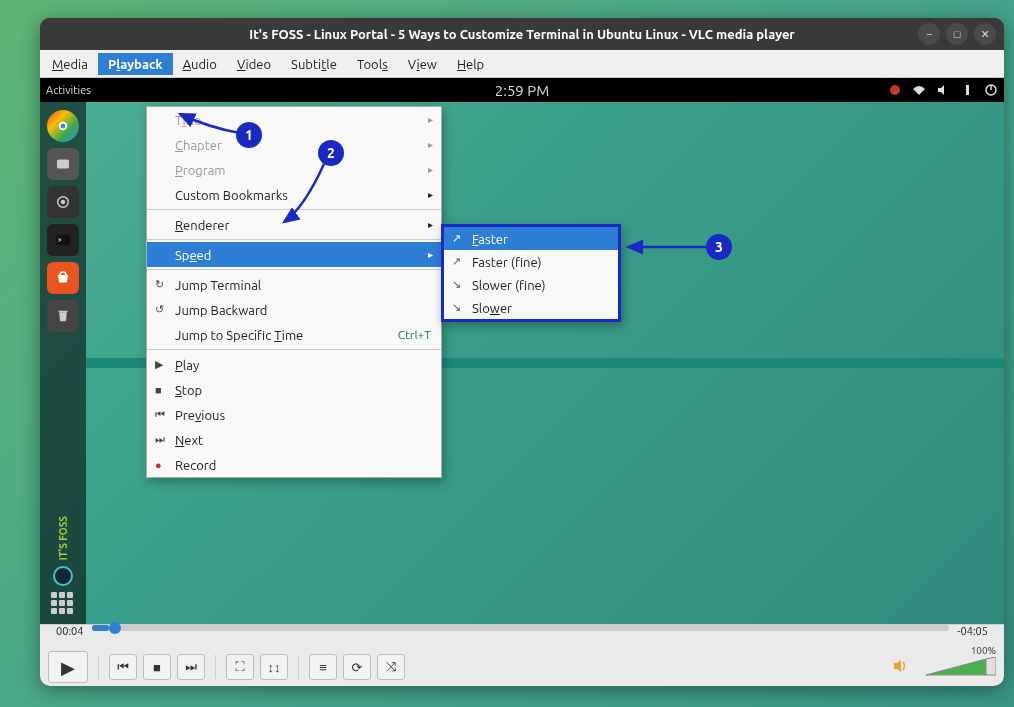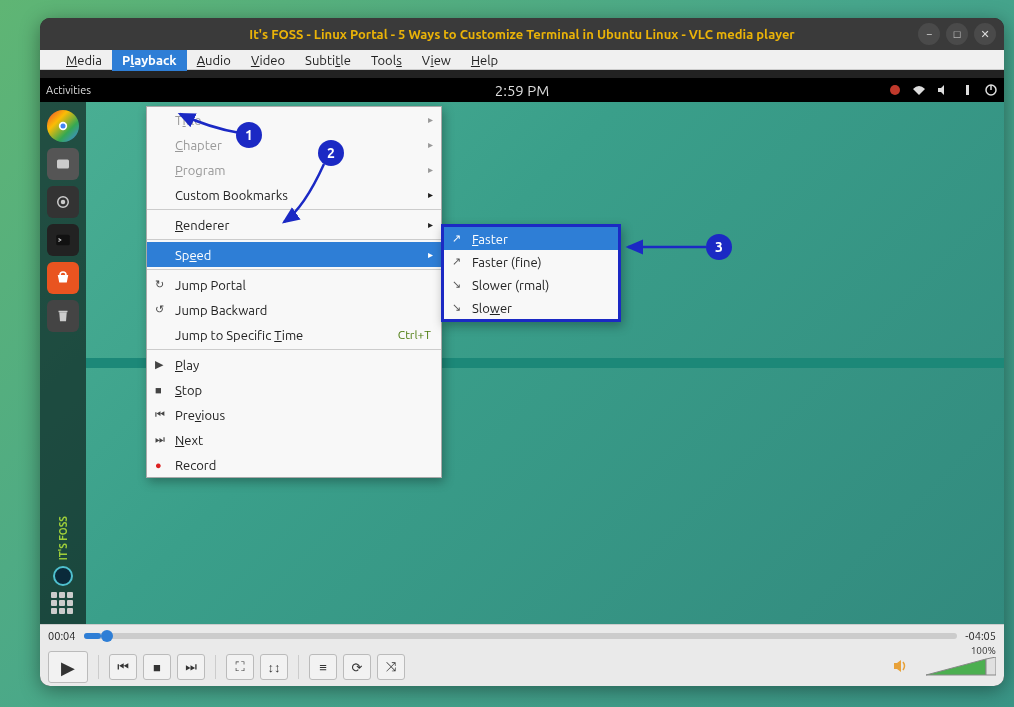--- a/index.html
+++ b/index.html
@@ -1,25 +1,25 @@
 <!DOCTYPE html>
 <html><head>
 <meta charset="utf-8">
 <style>
 * { margin: 0; padding: 0; box-sizing: border-box; font-family: -apple-system, "Segoe UI", Ubuntu, sans-serif; }
 body { background: linear-gradient(135deg, #5fb574 0%, #47a68c 50%, #3a9586 100%); width: 1014px; height: 707px; position: relative; overflow: hidden; }
 
 .window { position: absolute; left: 40px; top: 18px; width: 964px; height: 668px; background: #222; border-radius: 10px; box-shadow: 0 4px 20px rgba(0,0,0,0.4); overflow: hidden; }
 
 .titlebar { height: 32px; background: #3a3a3a; display: flex; align-items: center; justify-content: center; position: relative; }
-.titlebar-text { color: #eab308; font-size: 13px; font-weight: bold; }
+.titlebar-text { color: #ffffff; font-size: 13px; font-weight: bold; }
 .titlebar-controls { position: absolute; right: 8px; display: flex; gap: 6px; }
 .titlebar-btn { width: 22px; height: 22px; border-radius: 50%; background: #4a4a4a; color: #ddd; display: flex; align-items: center; justify-content: center; font-size: 11px; cursor: pointer; }
 
-.menubar { height: 20px; background: #f0f0f0; display: flex; align-items: center; padding: 0 16px; border-bottom: 1px solid #ccc; }
+.menubar { height: 28px; background: #f0f0f0; display: flex; align-items: center; padding: 0 2px; border-bottom: 1px solid #ccc; }
 .menu-item { padding: 4px 10px; font-size: 13px; color: #222; cursor: pointer; }
 .menu-item.active { background: #2e7ed6; color: #fff; font-weight: bold; }
 .menu-item u { text-decoration: underline; }
 
 .video-area { position: absolute; top: 60px; left: 0; right: 0; bottom: 62px; background: linear-gradient(135deg, #4bb094 0%, #3a9f8a 40%, #328a7e 100%); overflow: hidden; }
 
 .topbar { height: 24px; background: #000; display: flex; align-items: center; color: #ddd; font-size: 11px; padding: 0 6px; justify-content: space-between; gap: 22px; }
 .topbar-center { position: absolute; left: 50%; transform: translateX(-50%); font-size: 15px; color: #ddd; }
 .topbar-right { display: flex; gap: 10px; align-items: center; }
 .topbar-icon { width: 14px; height: 14px; display: inline-flex; align-items: center; justify-content: center; }
@@ -38,36 +38,36 @@
 .dock-apps { width: 24px; height: 24px; display: grid; grid-template-columns: repeat(3,6px); grid-template-rows: repeat(3,6px); gap: 2px; }
 .dock-apps span { background: #ccc; border-radius: 1px; }
 
 .terminal-stripe { position: absolute; left: 46px; top: 280px; width: calc(100% - 46px); height: 10px; background: #1c8878; }
 
 .dropdown { position: absolute; left: 106px; top: 88px; width: 296px; background: #f8f8f8; border: 1px solid #aaa; box-shadow: 2px 4px 10px rgba(0,0,0,0.3); z-index: 20; }
 .dd-item { height: 25px; display: flex; align-items: center; padding: 0 10px 0 28px; font-size: 13px; color: #222; position: relative; cursor: pointer; }
 .dd-item.disabled { color: #999; }
 .dd-item.selected { background: #2e7ed6; color: #fff; }
 .dd-item .arrow { position: absolute; right: 8px; font-size: 10px; }
-.dd-item .shortcut { position: absolute; right: 10px; font-size: 12px; color: #4d7c0f; }
+.dd-item .shortcut { position: absolute; right: 10px; font-size: 12px; color: #0f766e; }
 .dd-item .icon { position: absolute; left: 8px; font-size: 11px; color: #444; }
 .dd-item.selected .arrow, .dd-item.selected .icon { color: #fff; }
 .dd-sep { height: 1px; background: #ccc; margin: 2px 0; }
 
 .submenu { position: absolute; left: 401px; top: 206px; width: 180px; background: #f8f8f8; border: 3px solid #1b29c4; box-shadow: 2px 4px 10px rgba(0,0,0,0.3); z-index: 25; }
 .sub-item { height: 23px; display: flex; align-items: center; padding: 0 10px 0 28px; font-size: 13px; color: #222; position: relative; cursor: pointer; }
 .sub-item.selected { background: #2e7ed6; color: #fff; }
 .sub-item .icon { position: absolute; left: 8px; font-size: 11px; color: #555; }
 .sub-item.selected .icon { color: #fff; }
 
 .callout { position: absolute; width: 26px; height: 26px; border-radius: 50%; background: #1b29c4; color: #fff; font-weight: bold; font-size: 14px; display: flex; align-items: center; justify-content: center; z-index: 30; }
 .arrow-line { position: absolute; z-index: 28; }
 
 .bottom-bar { position: absolute; left: 0; right: 0; bottom: 0; height: 62px; background: #eaeaea; border-top: 1px solid #ccc; }
-.time-row { display: flex; align-items: center; height: 22px; padding: 0 8px; gap: 8px; font-size: 11px; color: #222; }
+.time-row { display: flex; align-items: flex-start; height: 22px; padding: 0 16px; gap: 8px; font-size: 11px; color: #222; }
 .seek { flex: 1; height: 6px; background: #ccc; border-radius: 3px; position: relative; }
 .seek-prog { position: absolute; left: 0; width: 2%; height: 100%; background: #2e7ed6; border-radius: 3px; }
 .seek-thumb { position: absolute; left: 2%; top: -3px; width: 12px; height: 12px; background: #2e7ed6; border-radius: 50%; }
 .controls-row { display: flex; align-items: center; height: 40px; padding: 0 8px; gap: 6px; }
 .ctrl-btn { width: 28px; height: 26px; border: 1px solid #bbb; background: #f2f2f2; border-radius: 3px; display: flex; align-items: center; justify-content: center; font-size: 13px; color: #333; cursor: pointer; }
 .ctrl-btn.play { width: 40px; height: 32px; font-size: 18px; }
 .ctrl-sep { width: 1px; height: 24px; background: #ccc; margin: 0 4px; }
 .vol-area { margin-left: auto; display: flex; align-items: center; gap: 16px; }
 .vol-tri { width: 70px; height: 20px; position: relative; }
 .vol-tri svg { width: 100%; height: 100%; }
@@ -210,21 +210,21 @@
         <span class="arrow">▸</span>
       </div>
     <div class="dd-sep"></div>
     <div class="dd-item selected">
         <span>Sp<u>e</u>ed</span>
         <span class="arrow">▸</span>
       </div>
     <div class="dd-sep"></div>
     <div class="dd-item">
         <span class="icon">↻</span>
-        <span>Jump Portal</span>
+        <span>Jump Terminal</span>
       </div>
     <div class="dd-item">
         <span class="icon">↺</span>
         <span>Jump Backward</span>
       </div>
     <div class="dd-item">
         <span>Jump to Specific <u>T</u>ime</span>
         <span class="shortcut">Ctrl+T</span>
       </div>
     <div class="dd-sep"></div>
@@ -254,21 +254,21 @@
     <div class="sub-item selected">
         <span class="icon">↗</span>
         <span><u>F</u>aster</span>
       </div>
     <div class="sub-item">
         <span class="icon">↗</span>
         <span>Faster (fine)</span>
       </div>
     <div class="sub-item">
         <span class="icon">↘</span>
-        <span>Slower (rmal)</span>
+        <span>Slower (fine)</span>
       </div>
     <div class="sub-item">
         <span class="icon">↘</span>
         <span>Slo<u>w</u>er</span>
       </div>
   </div>
 
   <div class="callout" style="left:196px;top:104px">1</div>
   <svg class="arrow-line" style="left:130px;top:90px;width:80px;height:30px">
       <defs>

